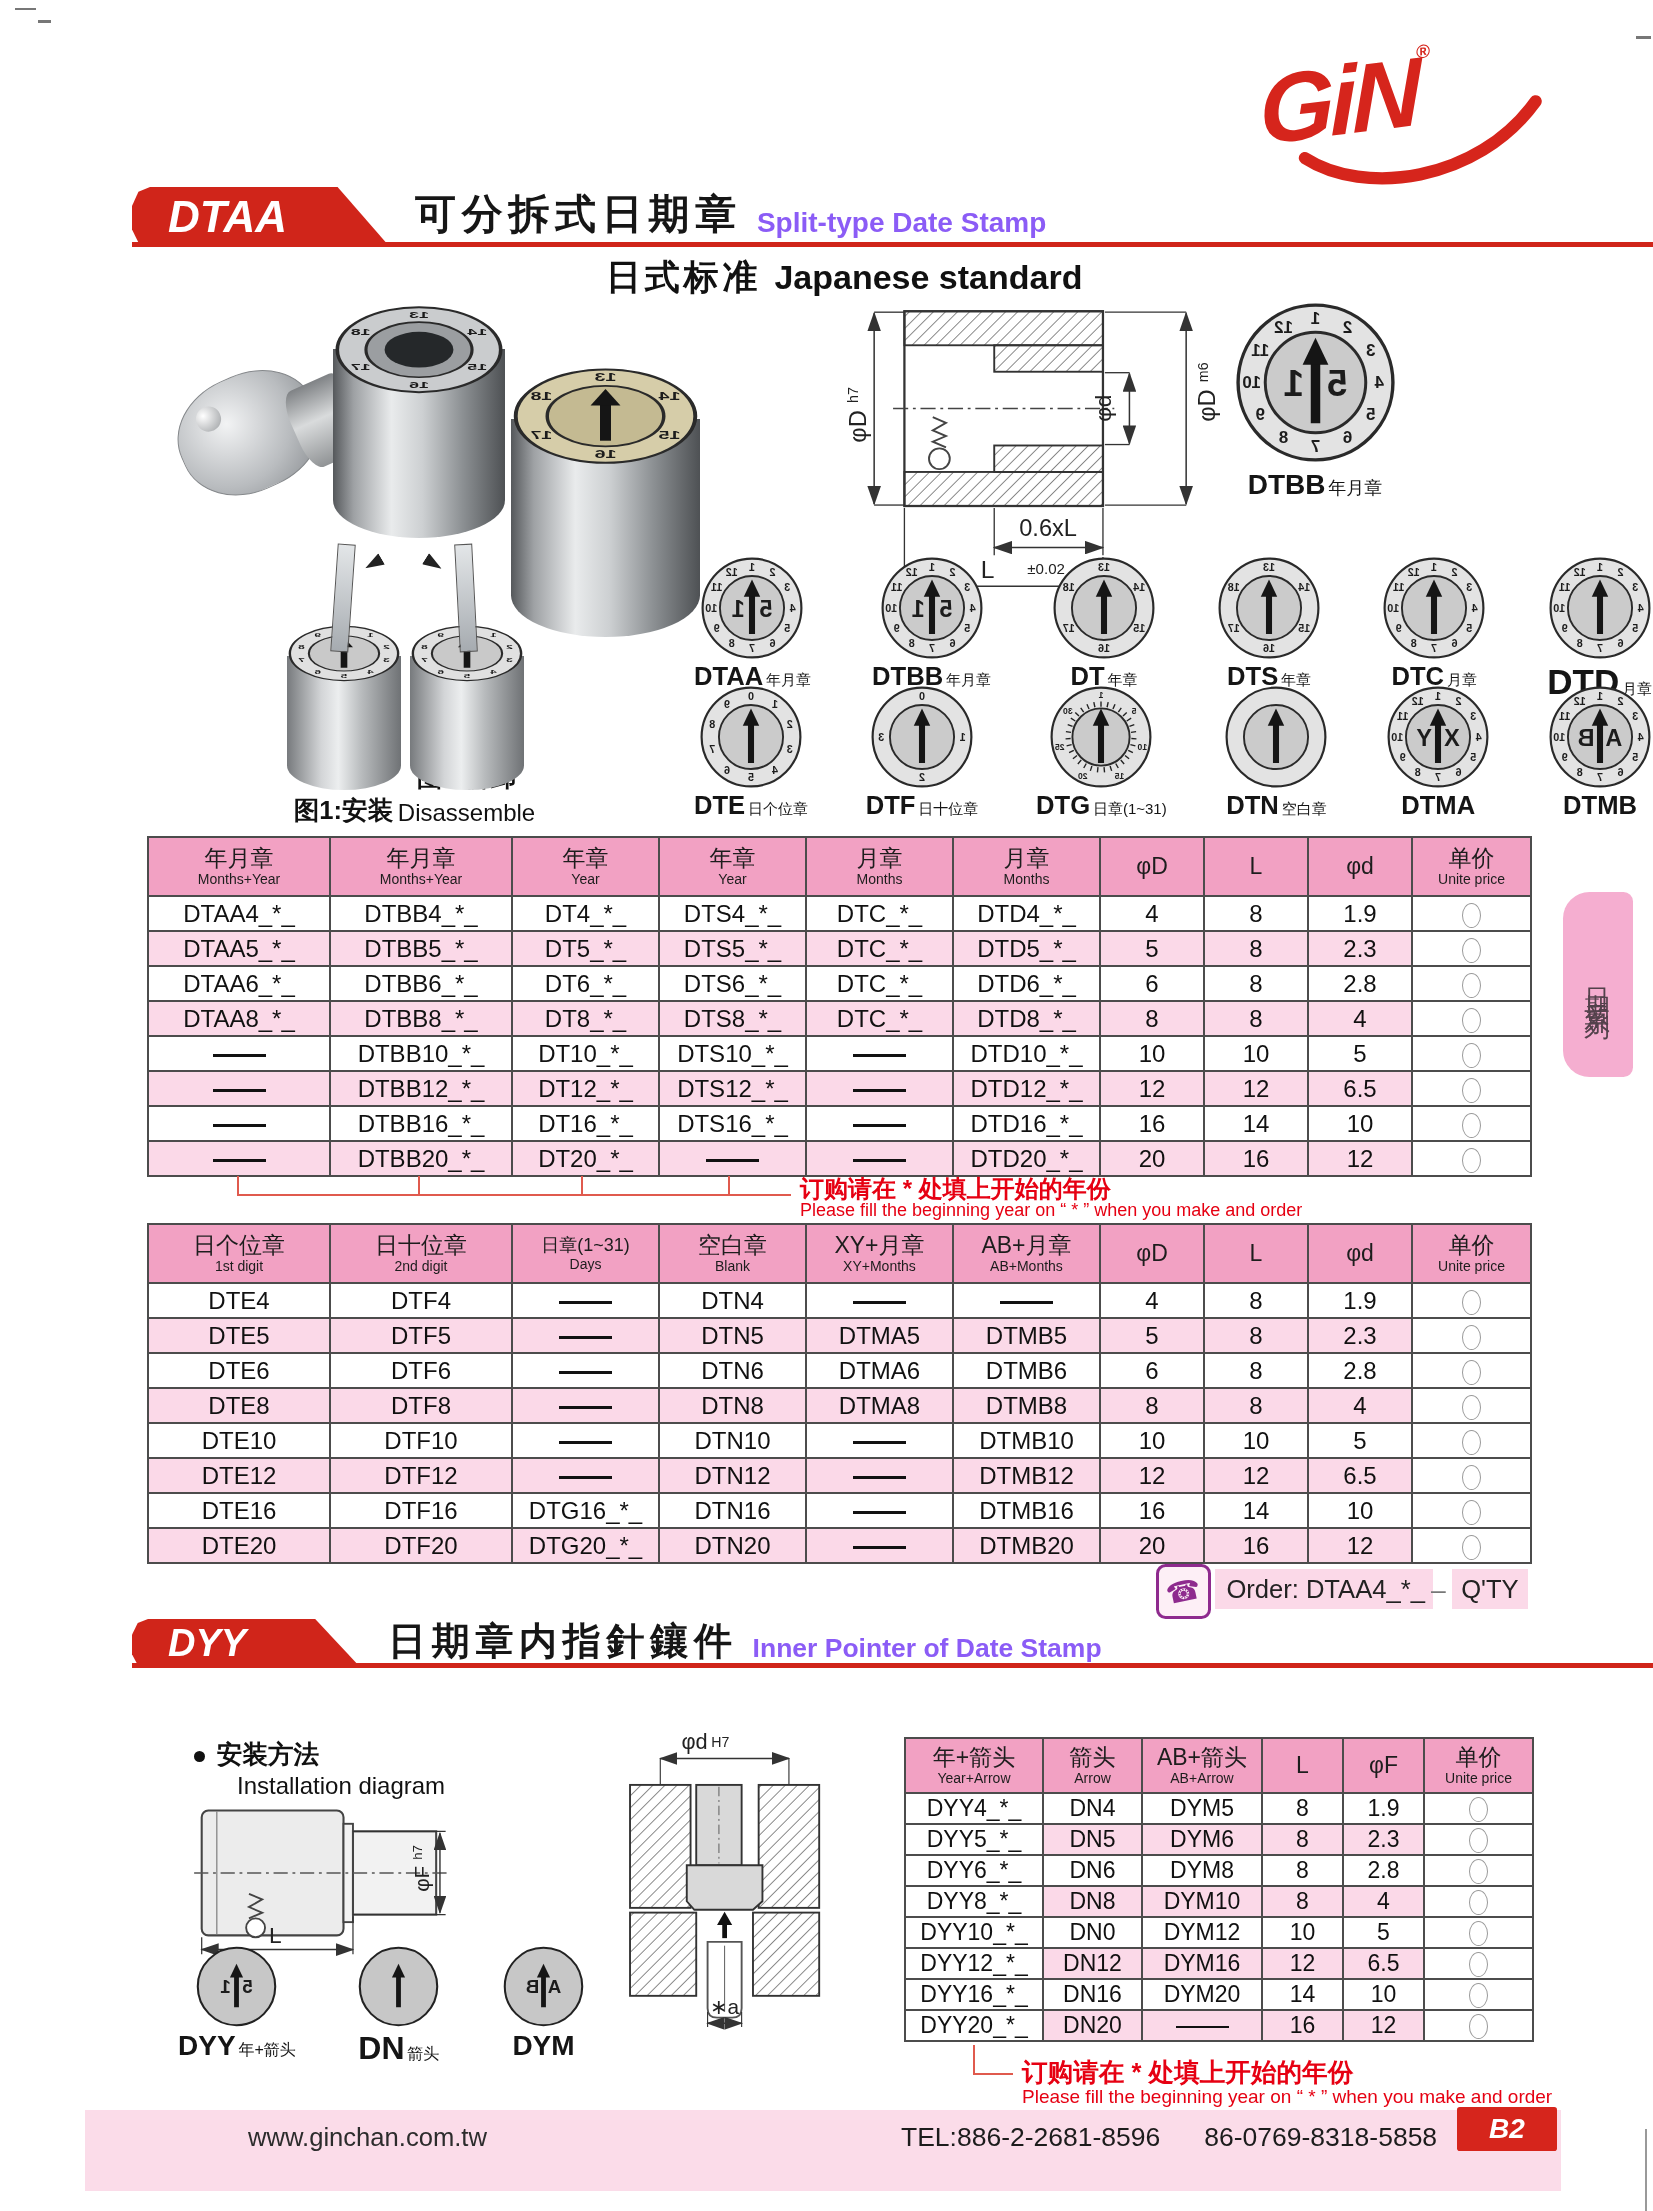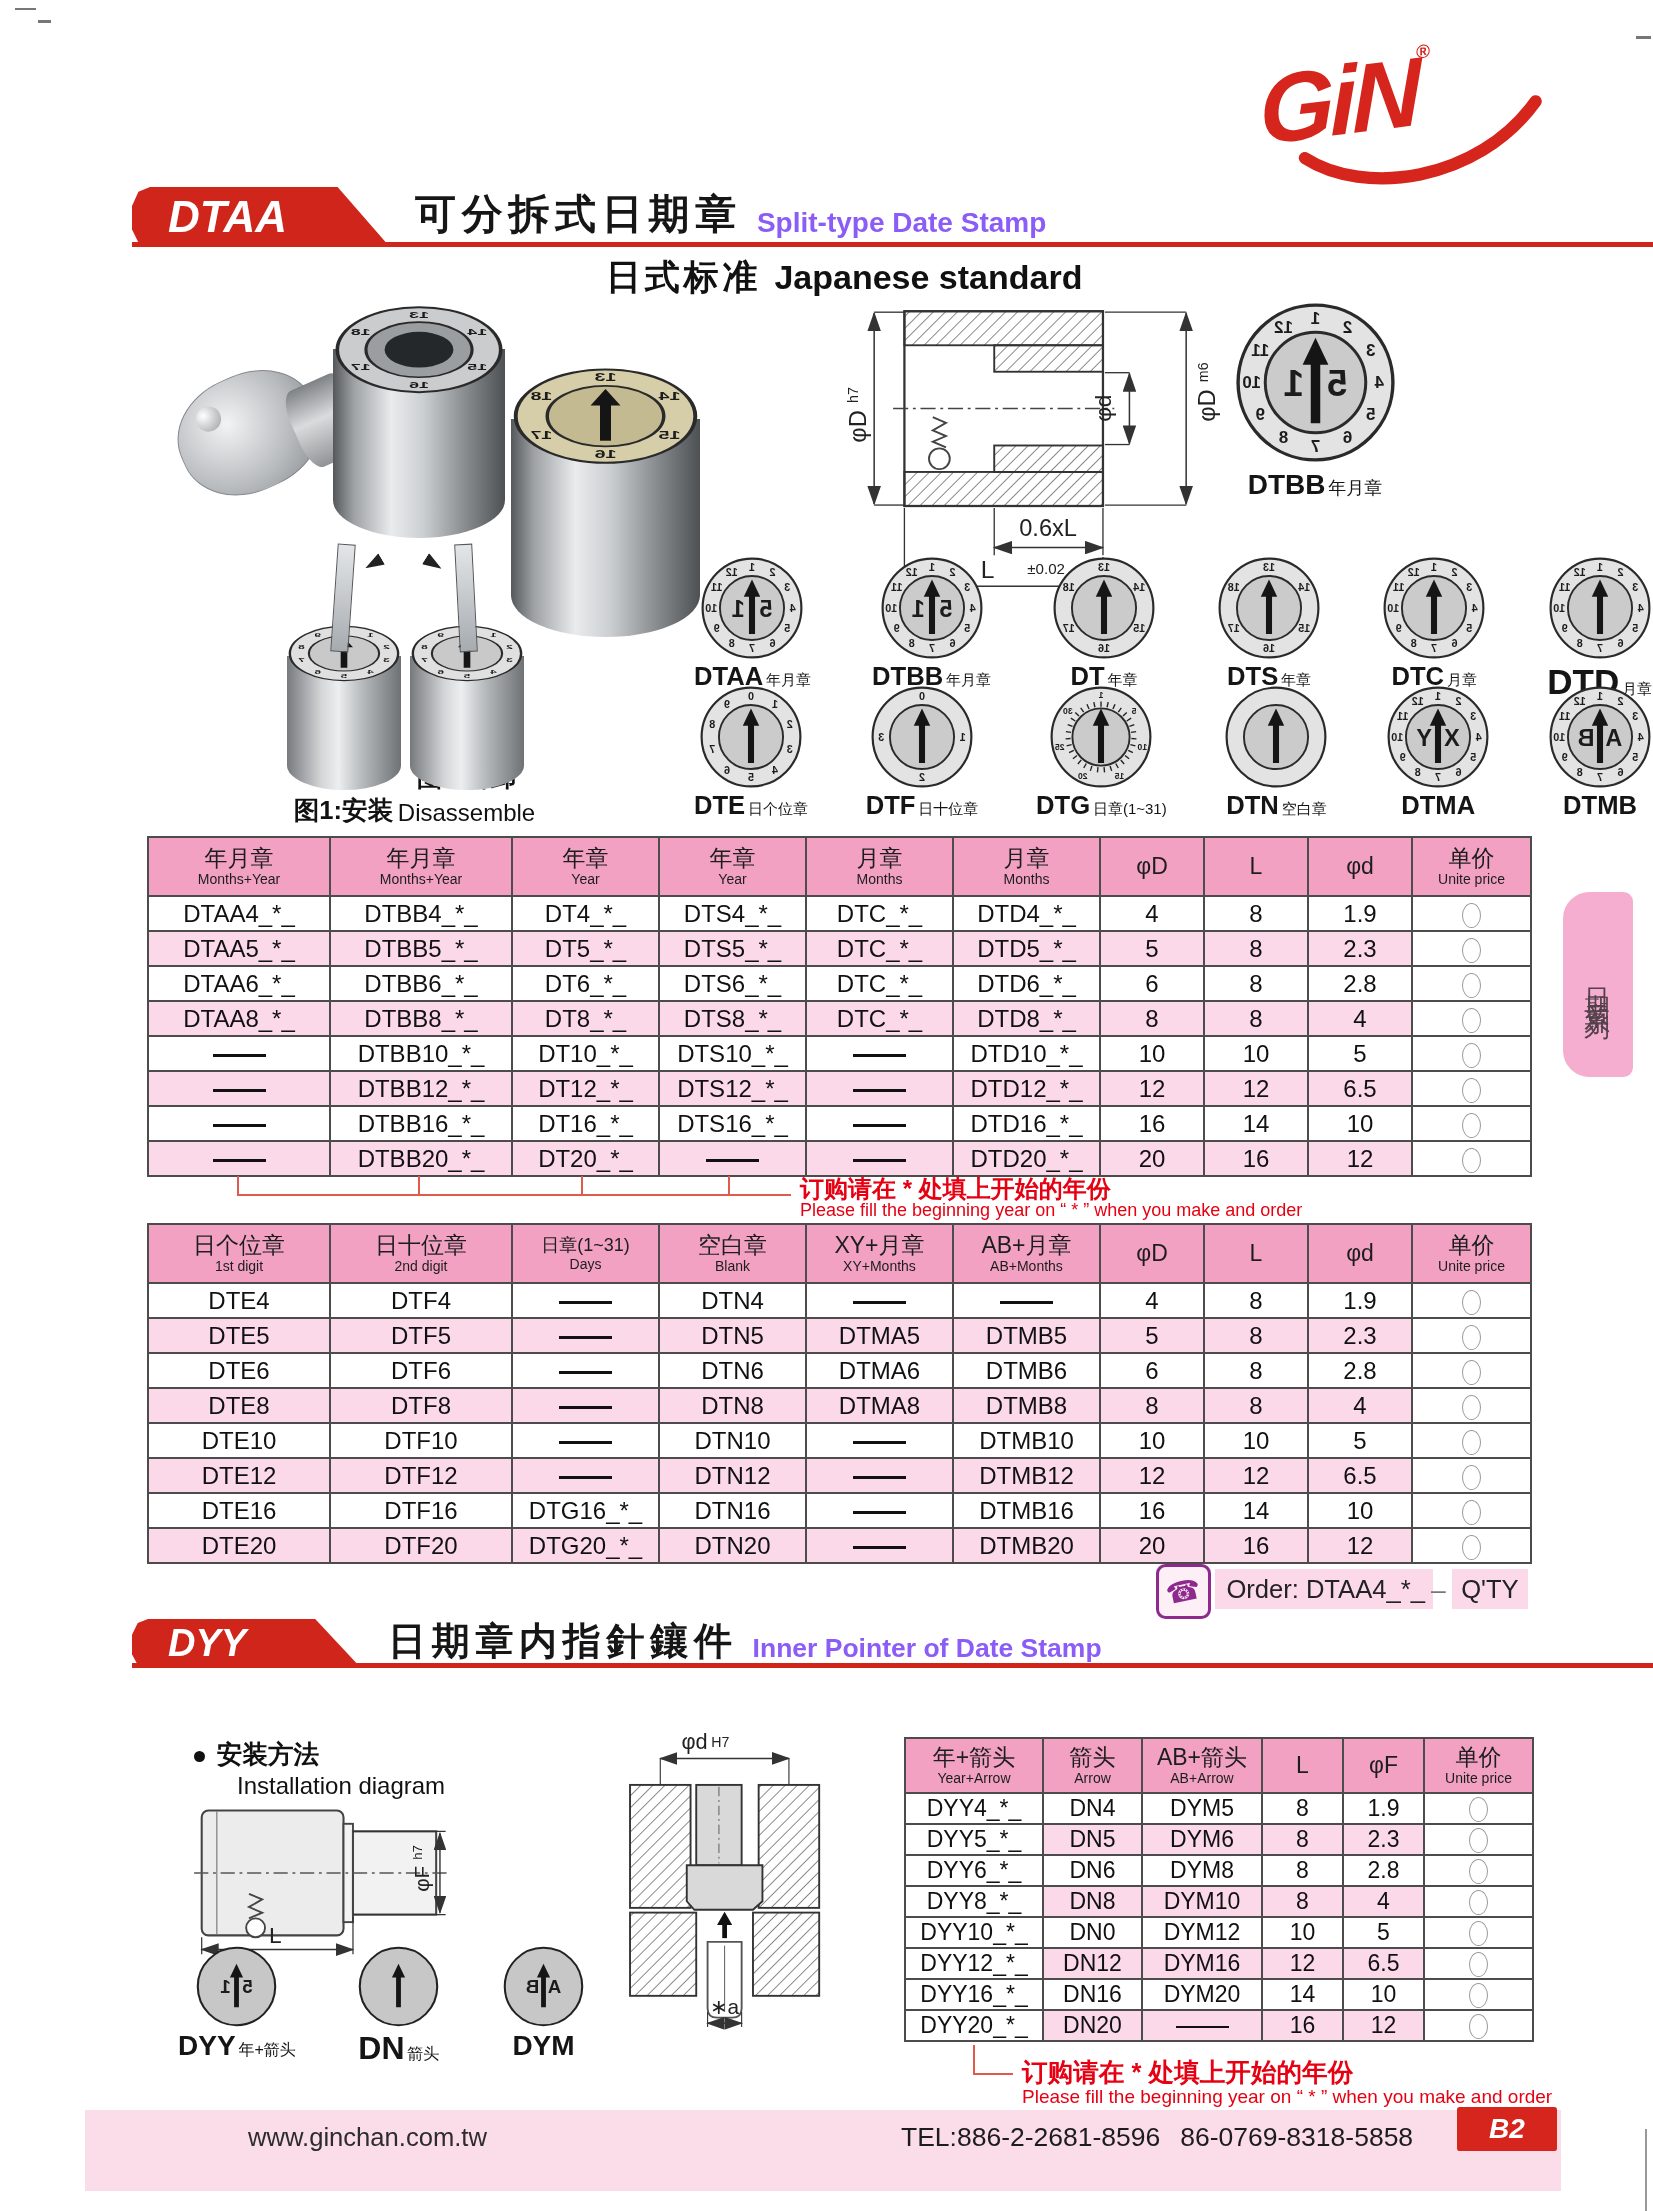--- a/index.html
+++ b/index.html
@@ -85,21 +85,21 @@
            font-size:25.6px;color:#222;white-space:nowrap;padding:0 11.4px;height:40px;}
   .orderdash{position:absolute;font-size:26.5px;color:#777;}
   
   .bullet-line{position:absolute;font-size:25.6px;font-weight:bold;white-space:nowrap;}
   .bullet-line .dot{display:inline-block;width:11.4px;height:11.4px;border-radius:50%;background:#111;
                     vertical-align:middle;margin-right:11.4px;}
   .install-en{position:absolute;font-size:24px;white-space:nowrap;}
   
   .footbar{position:absolute;background:#fbdce9;}
   .foot-web{position:absolute;font-size:25.6px;color:#2c2c2c;}
-  .foot-tel{position:absolute;font-size:26.5px;color:#1c1c1c;display:flex;gap:20px;white-space:nowrap;}
+  .foot-tel{position:absolute;font-size:26.5px;color:#1c1c1c;display:flex;gap:44px;white-space:nowrap;}
   .pageno{position:absolute;background:#d6251c;color:#fff;font-weight:bold;font-style:italic;
           font-size:28px;display:flex;align-items:center;justify-content:center;border-radius:2.8px;}
   
   .sidetab{position:absolute;background:#f5aed0;border-radius:26.5px 9.5px 9.5px 26.5px;
            writing-mode:vertical-rl;text-orientation:upright;display:flex;align-items:center;justify-content:center;
            font-size:25.6px;letter-spacing:6.6px;color:#53414b;}
   svg text{font-family:"Liberation Sans","DejaVu Sans",sans-serif;}
 </style>
 </head>
 <body>

